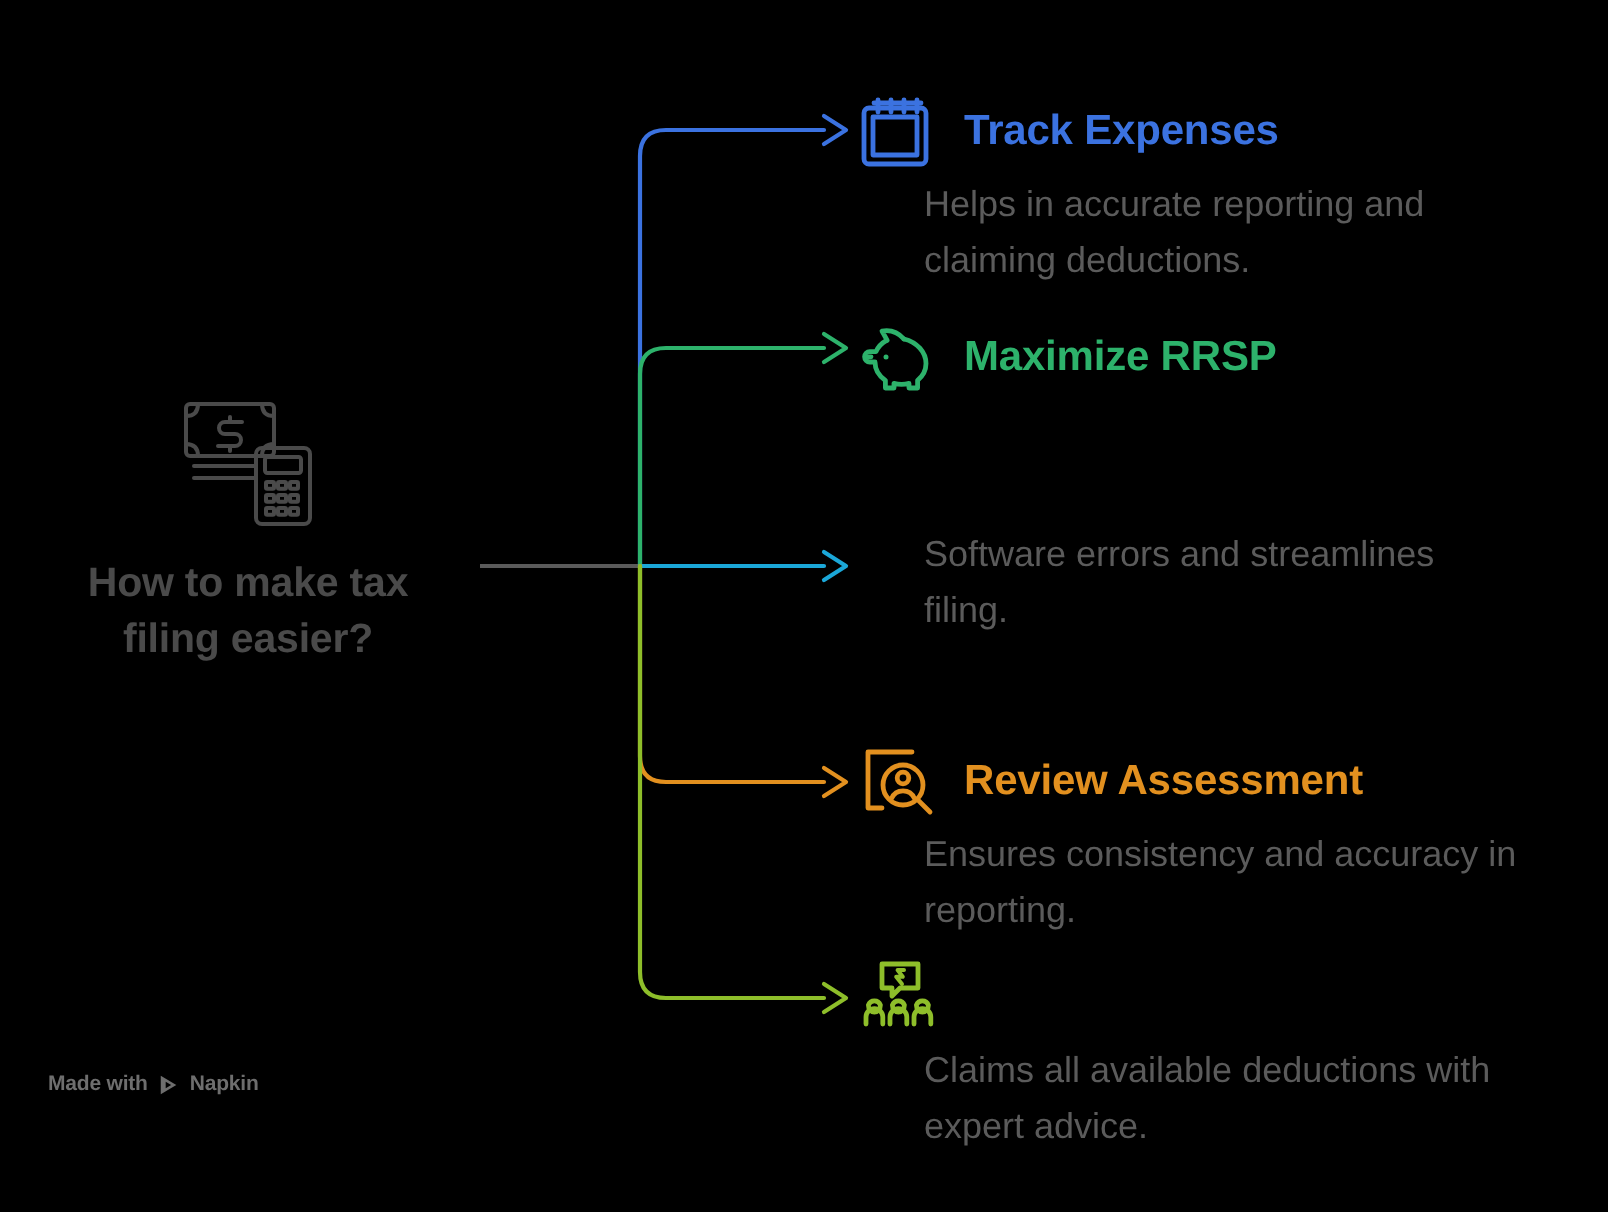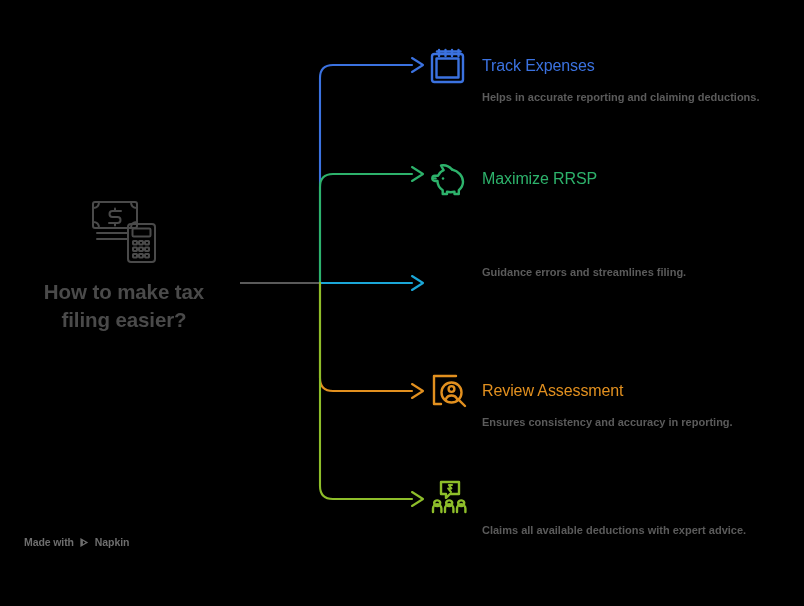--- a/index.html
+++ b/index.html
@@ -69,31 +69,31 @@
     align-items: flex-start;
     gap: 12px;
   }
   .branch-icon {
     width: 42px;
     height: 42px;
     flex: 0 0 42px;
     display: block;
   }
   .branch-title {
-    font-size: 16px;
-    font-weight: normal;
+    font-size: 21px;
+    font-weight: bold;
     line-height: 42px;
     letter-spacing: -0.1px;
     white-space: nowrap;
   }
   .branch-desc {
-    margin-left: 54px;
+    margin-left: 34px;
     margin-top: 2px;
-    font-size: 11px;
-    font-weight: bold;
+    font-size: 18px;
+    font-weight: normal;
     line-height: 1.55;
     color: #5b5b5b;
     max-width: 300px;
   }
 
   
   #watermark {
     position: absolute;
     left: 24px;
     top: 536px;
@@ -190,21 +190,21 @@
         <path d="M24 11.5 c6.5 1.6 11 6.6 11 12.3 0 3.3-1.6 6.3-4.2 8.4 V36 h-4.3 v-2.3 a15 15 0 0 1-7.5 0 V36 h-4.3 v-3.8 C11.5 30 9.5 26.7 9.5 23 h-2.6 a2.6 2.6 0 0 1 0-5.2 H10 c1-2.3 2.8-4.2 5.1-5.5"></path>
         <path d="M15.6 12.2 L13 7.5 c3.4-0.6 7.4-0.1 11 4"></path>
         <circle cx="15" cy="20.5" r="1.25" fill="#2db26b" stroke="none"></circle>
         <path d="M7.5 20.4 H6"></path>
       </svg>
       <div class="branch-title" style="color:#2db26b">Maximize RRSP</div>
     </div>
   </div>
 
   <div class="branch-item" style="top:262px">
-    <div class="branch-desc">Guidance errors and streamlines filing.</div>
+    <div class="branch-desc">Software errors and streamlines filing.</div>
   </div>
 
   <div class="branch-item" style="top:370px">
     <div class="branch-head">
       <svg class="branch-icon" viewBox="0 0 42 42" fill="none" stroke="#e2901f" stroke-width="2.4" stroke-linecap="round" stroke-linejoin="round">
         <path d="M28 6 H6 V34 H13"></path>
         <circle cx="23.5" cy="22.5" r="10"></circle>
         <path d="M30.8 29.8 L37 36"></path>
         <circle cx="23.5" cy="19" r="2.9"></circle>
         <path d="M17.8 29.2 a6.2 6.2 0 0 1 11.4 0"></path>

